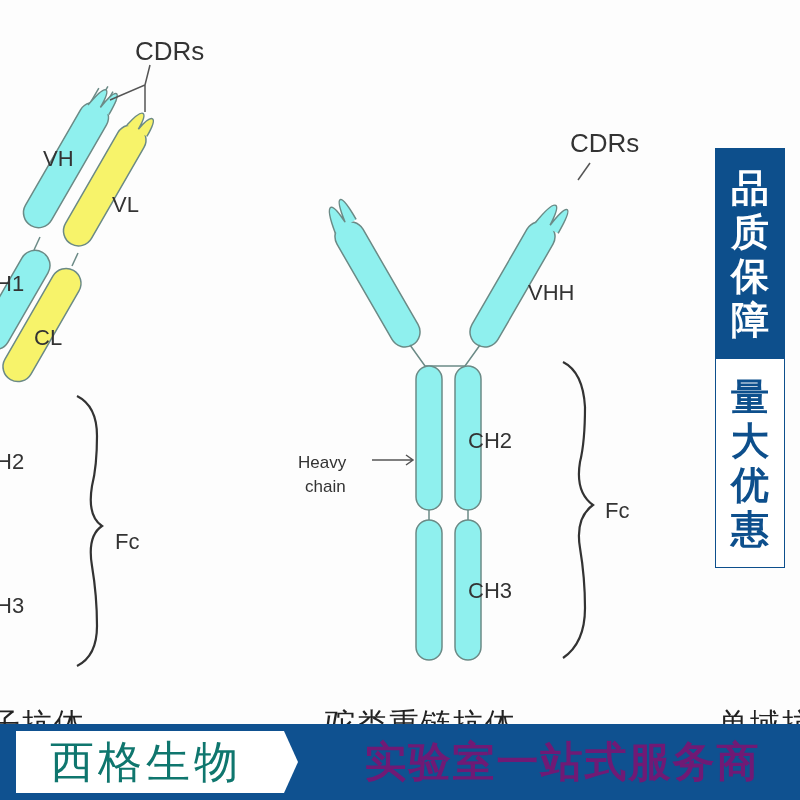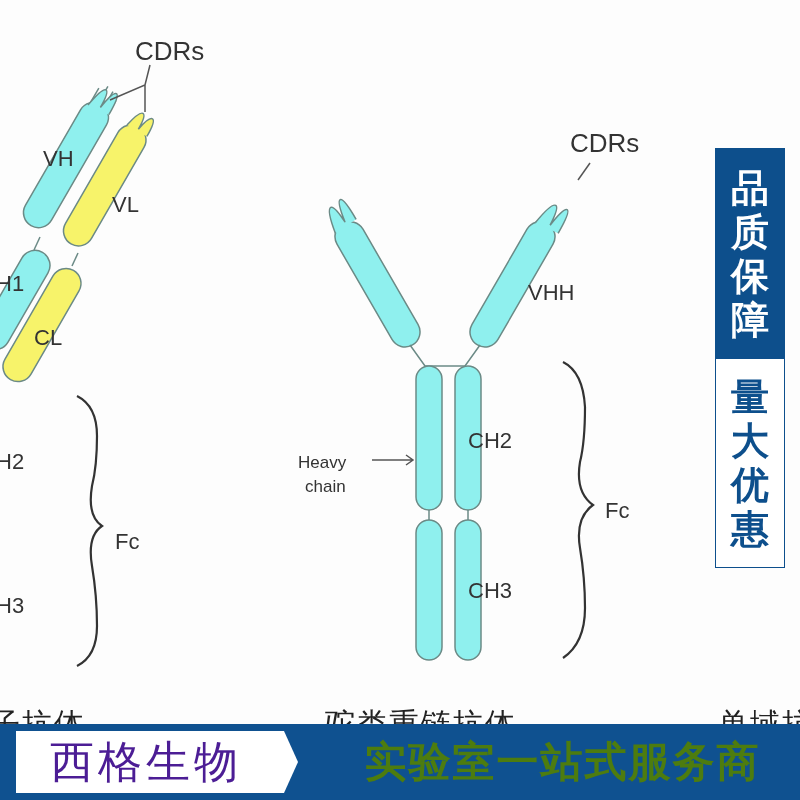--- a/index.html
+++ b/index.html
@@ -7,22 +7,22 @@
   #diagram{position:absolute;left:0;top:0;width:800px;height:800px;}
   .lbl{font-family:"Liberation Sans","DejaVu Sans",sans-serif;fill:#333;}
   .caption{position:absolute;top:704px;font-family:"DejaVu Sans",sans-serif;font-size:30px;color:#222;letter-spacing:2px;white-space:nowrap;}
   .side-badge{position:absolute;left:715px;width:68px;display:flex;flex-direction:column;align-items:center;justify-content:center;font-family:"DejaVu Sans",sans-serif;font-weight:bold;font-size:38px;line-height:44px;}
   .side-badge span{display:block;text-align:center;}
   #badge-quality{top:148px;height:210px;background:#0d4f8c;color:#fff;border:1px solid #0d4f8c;}
   #badge-discount{top:359px;height:208px;background:#fff;color:#0d4f8c;border:1px solid #0d4f8c;border-top:none;}
   #footer{position:absolute;left:0;top:724px;width:800px;height:76px;background:#0f5190;}
   #brand-box{position:absolute;left:16px;top:731px;width:280px;height:62px;}
   #brand-box svg{position:absolute;left:0;top:0;}
-  #brand-text{position:absolute;left:26px;top:731px;width:240px;height:62px;display:flex;align-items:center;justify-content:center;font-family:"DejaVu Sans",sans-serif;font-size:44px;color:#4c1d95;letter-spacing:4px;}
-  #slogan{position:absolute;left:335px;top:731px;width:455px;height:62px;display:flex;align-items:center;justify-content:center;font-family:"DejaVu Sans",sans-serif;font-weight:bold;font-size:42px;color:#4d7c0f;letter-spacing:2px;}
+  #brand-text{position:absolute;left:26px;top:731px;width:240px;height:62px;display:flex;align-items:center;justify-content:center;font-family:"DejaVu Sans",sans-serif;font-size:44px;color:#0f766e;letter-spacing:4px;}
+  #slogan{position:absolute;left:335px;top:731px;width:455px;height:62px;display:flex;align-items:center;justify-content:center;font-family:"DejaVu Sans",sans-serif;font-weight:bold;font-size:42px;color:#701a75;letter-spacing:2px;}
 </style>
 </head>
 <body>
 
 <svg id="diagram" viewBox="0 0 800 800" xmlns="http://www.w3.org/2000/svg">
   <g stroke="#6b8a86" stroke-width="1.5">
 
     <g transform="rotate(30 66 165)">
       <rect x="51" y="95" width="30" height="140" rx="15" fill="#8ff0ee"></rect>
       <path d="M56 100 l0 -18 M63 98 l0 -22 M70 98 l0 -20 M77 100 l0 -16" stroke="#6b8a86" fill="none"></path>

